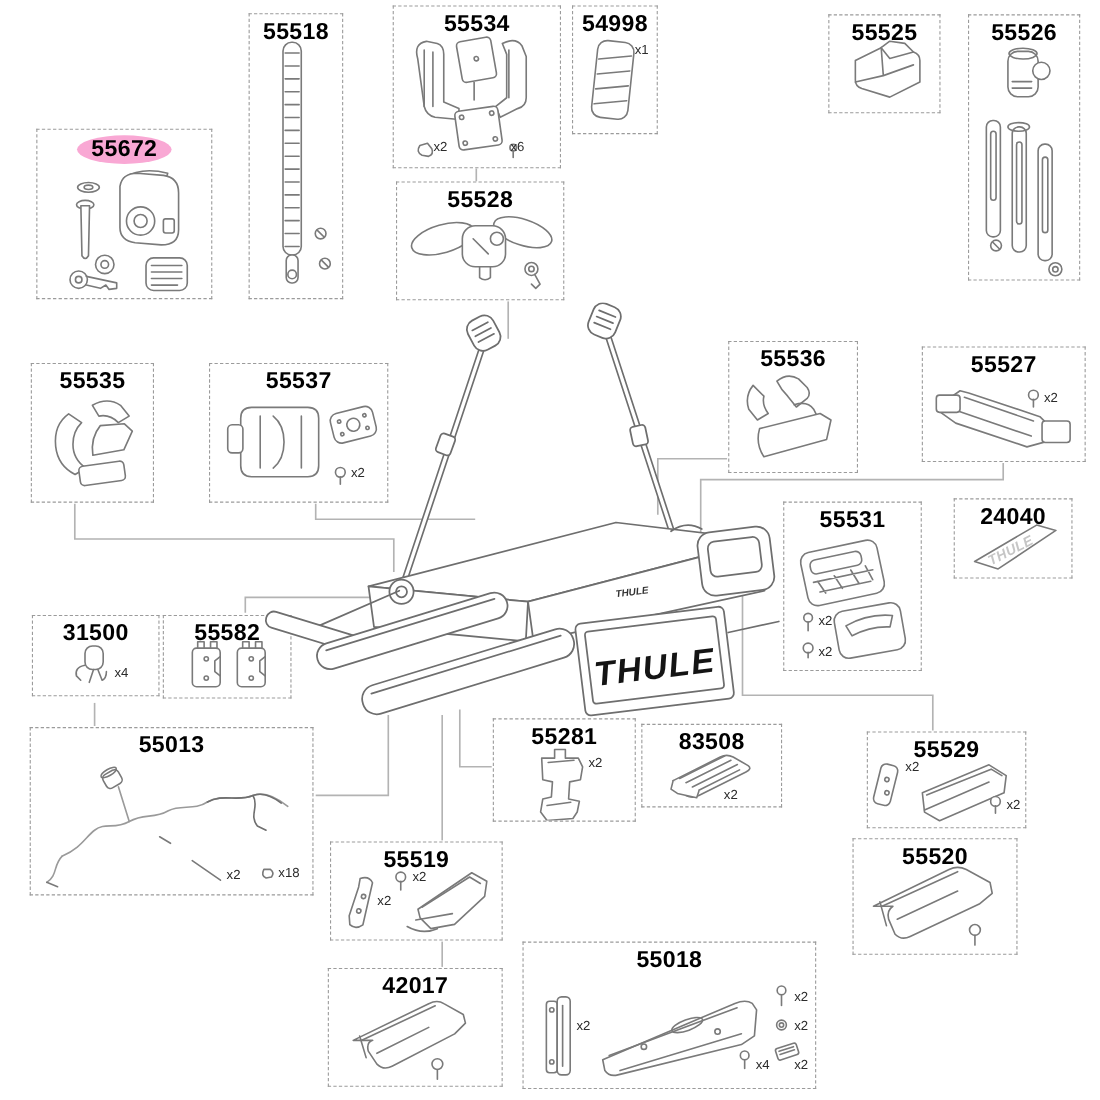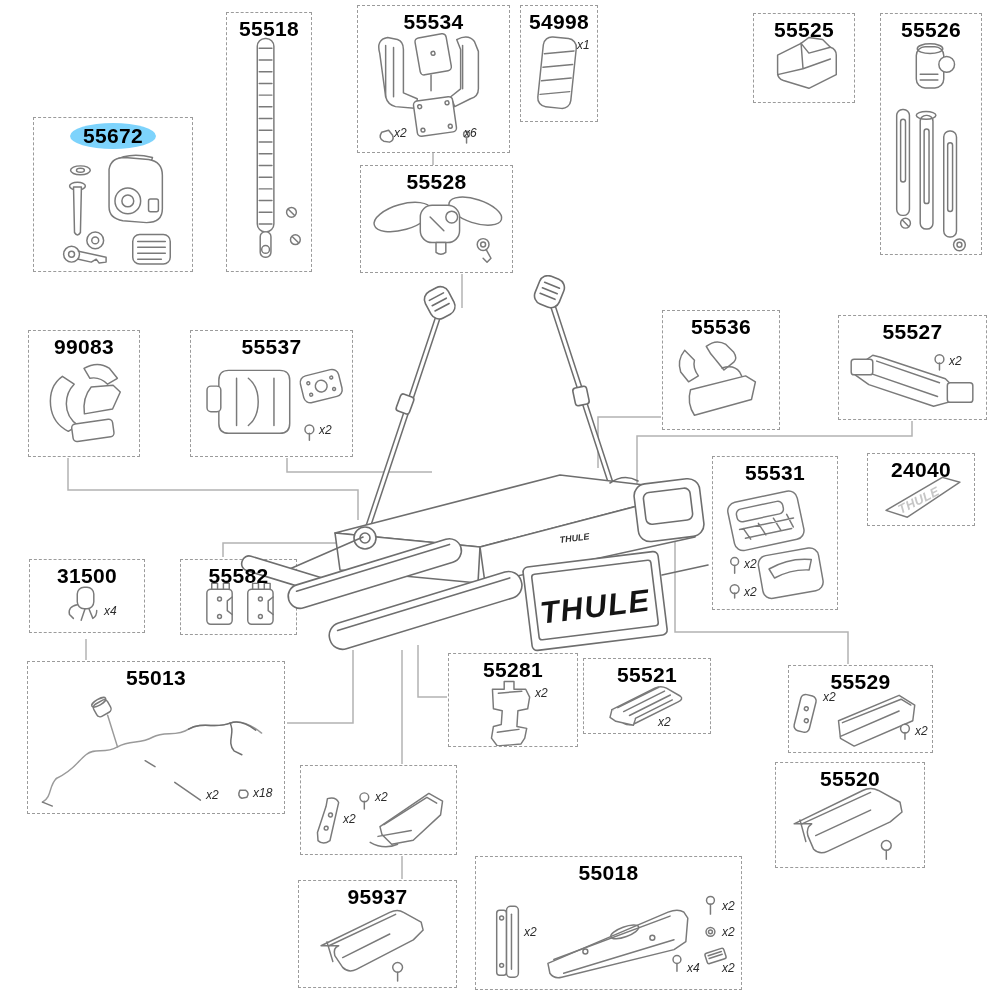--- a/index.html
+++ b/index.html
@@ -2,21 +2,21 @@
 <html><head>
 <meta charset="utf-8">
 <style>
   html,body{margin:0;padding:0;background:#fff}
   #canvas{position:relative;width:1000px;height:1000px;background:#fff;overflow:hidden;
           font-family:"Liberation Sans",sans-serif;}
   .pbox{position:absolute;border:1px dashed #9b9b9b;box-sizing:border-box;background:#fff}
   .plabel{position:absolute;left:0;right:0;top:3px;text-align:center;font-size:21px;font-weight:700;
           color:#000;letter-spacing:.3px;line-height:26px;z-index:3;pointer-events:none}
   .hl{display:inline-block;padding:0 13px;border-radius:50%;line-height:26px}
-  .ann{position:absolute;font-size:12px;font-style:italic;color:#2b2b2b;z-index:3;white-space:nowrap}
+  .ann{position:absolute;font-size:12px;color:#2b2b2b;z-index:3;white-space:nowrap}
   .art{position:absolute;left:0;top:0;width:100%;height:100%;z-index:1}
   .ln{stroke:#7a7a7a;stroke-width:1.5;fill:none;stroke-linecap:round;stroke-linejoin:round}
   .fl{fill:#fff}
   #connectors{position:absolute;left:0;top:0;z-index:0}
   #connectors polyline{fill:none;stroke:#b3b3b3;stroke-width:1.5}
   #mainart{position:absolute;left:230px;top:275px;z-index:1}
   .mln{stroke:#6e6e6e;stroke-width:1.6;fill:none;stroke-linecap:round;stroke-linejoin:round}
   .mfl{fill:#fff}
   .armln{stroke:#6e6e6e;stroke-width:6;fill:none;stroke-linecap:round}
   .armcore{stroke:#fff;stroke-width:3;fill:none;stroke-linecap:round}
@@ -124,21 +124,21 @@
           <circle class="ln fl" cx="38" cy="138" r="8"></circle>
           <circle class="ln" cx="38" cy="138" r="3"></circle>
           <path class="ln" d="M45,135 l28,6 v5 l-7,1 -3,-4 -5,3 -13,-3"></path>
         </g>
       <g>
           <rect class="ln fl" x="100" y="118" width="38" height="30" rx="7"></rect>
           <path class="ln" d="M105,125 h28 M105,131 h28 M105,137 h28 M105,143 h24"></path>
         </g>
     </svg>
     <div class="plabel" style="top:5px">
-      <span class="hl" id="hl-ellipse" style="background: #7dd3fc;">55672</span>
+      <span class="hl" id="hl-ellipse" style="background: #f9a8d4;">55672</span>
     </div>
   </div>
 
   <div class="pbox" style="left:226px;top:12px;width:86px;height:260px">
     <svg class="art" viewBox="0 0 86 260">
       <rect class="ln fl" x="31" y="24" width="17" height="198" rx="8"></rect>
       <path class="ln" d="M33,34 h13 M33,46 h13 M33,58 h13 M33,70 h13 M33,82 h13 M33,94 h13 M33,106 h13 M33,118 h13 M33,130 h13 M33,142 h13 M33,154 h13 M33,166 h13 M33,178 h13 M33,190 h13 M33,202 h13 M33,214 h13"></path>
       <rect class="ln fl" x="34" y="222" width="11" height="26" rx="5"></rect>
         <circle class="ln" cx="39.5" cy="240" r="4"></circle>
       <g>
@@ -247,21 +247,21 @@
     <div class="plabel">55526</div>
   </div>
 
   <div class="pbox" style="left:28px;top:330px;width:112px;height:127px">
     <svg class="art" viewBox="0 0 112 127">
       <path class="ln fl" d="M34,46 q-14,10 -12,30 q2,18 18,26 l10,-6 q-12,-8 -12,-22 q0,-12 8,-20 z"></path>
       <path class="ln fl" d="M56,38 q14,-8 26,0 l8,10 -10,6 q-8,-8 -18,-6 z"></path>
       <path class="ln fl" transform="rotate(6 74 70)" d="M62,58 l22,-4 8,6 -6,18 -28,8 q-4,-16 4,-28 z"></path>
       <rect class="ln fl" x="44" y="92" width="42" height="18" rx="4" transform="rotate(-8 65 101)"></rect>
     </svg>
-    <div class="plabel">99083</div>
+    <div class="plabel">55535</div>
   </div>
 
   <div class="pbox" style="left:190px;top:330px;width:163px;height:127px">
     <svg class="art" viewBox="0 0 163 127">
       <path class="ln fl" d="M38,40 h52 q10,0 10,10 v44 q0,10 -10,10 h-52 q-10,0 -10,-10 v-44 q0,-10 10,-10 z"></path>
       <path class="ln" d="M46,48 v48 M58,48 q10,8 10,24 t-10,24 M84,48 v48"></path>
       <rect class="ln fl" x="16" y="56" width="14" height="26" rx="4"></rect>
       <g transform="rotate(-14 132 56)">
           <rect class="ln fl" x="112" y="42" width="40" height="28" rx="7"></rect>
           <circle class="ln" cx="132" cy="56" r="6"></circle>
@@ -341,21 +341,21 @@
     <svg class="art" viewBox="0 0 116 74">
       <g>
         <rect class="ln fl" x="48" y="28" width="17" height="22" rx="7"></rect>
         <path class="ln" d="M48,46 q-10,2 -8,10 l4,4 M56,50 l-4,12 M60,50 l4,10 q4,-2 4,-8"></path>
       </g>
     </svg>
     <div class="plabel">31500</div>
     <div class="ann" style="left:74px;top:44px">x4</div>
   </div>
 
-  <div class="pbox" style="left:180px;top:559px;width:117px;height:76px">
+  <div class="pbox" style="left:148px;top:559px;width:117px;height:76px">
     <svg class="art" viewBox="0 0 117 76">
       <g>
         <rect class="ln fl" x="26" y="30" width="26" height="36" rx="4"></rect>
         <path class="ln" d="M31,30 v-6 h6 v6 M43,30 v-6 h6 v6"></path>
         <path class="ln" d="M52,38 l-5,4 v10 l5,4"></path>
         <circle class="ln" cx="39" cy="40" r="2"></circle>
           <circle class="ln" cx="39" cy="58" r="2"></circle>
       </g>
       <g>
         <rect class="ln fl" x="68" y="30" width="26" height="36" rx="4"></rect>
@@ -399,21 +399,21 @@
     <div class="plabel">55281</div>
     <div class="ann" style="left:86px;top:32px">x2</div>
   </div>
 
   <div class="pbox" style="left:583px;top:658px;width:128px;height:76px">
     <svg class="art" viewBox="0 0 128 76">
       <path class="ln fl" d="M28,52 L72,30 q6,-3 12,0 l14,8 q4,3 -2,6 L52,66 q-6,3 -12,0 z"></path>
       <path class="ln" d="M34,50 l42,-21 M40,54 l42,-21 M46,58 l42,-21 M52,61 l38,-19"></path>
       <path class="ln fl" d="M28,52 l-2,8 6,4 18,4 2,-6"></path>
     </svg>
-    <div class="plabel">55521</div>
+    <div class="plabel">83508</div>
     <div class="ann" style="left:74px;top:56px">x2</div>
   </div>
 
   <div class="pbox" style="left:788px;top:665px;width:145px;height:88px">
     <svg class="art" viewBox="0 0 145 88">
       <g transform="rotate(14 18 48)">
           <rect class="ln fl" x="8" y="30" width="16" height="38" rx="5"></rect>
           <circle class="ln" cx="16" cy="44" r="2"></circle>
           <circle class="ln" cx="19" cy="56" r="2"></circle>
         </g>
@@ -437,20 +437,21 @@
           <circle class="ln" cx="26" cy="64" r="2"></circle>
         </g>
       <g>
           <circle class="ln fl" cx="64" cy="32" r="4.5"></circle>
           <path class="ln" d="M64,36 v8"></path>
         </g>
       <path class="ln fl" d="M80,62 L130,28 l14,8 -2,14 -28,26 -22,4 -10,-10 z"></path>
       <path class="ln" d="M84,60 L128,32 l10,6 M78,72 l34,-6"></path>
       <path class="ln" d="M70,78 q14,8 28,2"></path>
     </svg>
+    <div class="plabel">55519</div>
     <div class="ann" style="left:74px;top:24px">x2</div>
     <div class="ann" style="left:42px;top:46px">x2</div>
   </div>
 
 
   <div class="pbox" style="left:775px;top:762px;width:150px;height:106px">
     <svg class="art" viewBox="0 0 150 106">
       <path class="ln fl" d="M18,62 L88,28 q8,-4 16,0 l22,12 2,10 -12,10 -64,30 q-8,4 -14,-2 l-6,-14 q-2,-8 4,-12 z"></path>
       <path class="ln" d="M26,62 L96,30 M40,74 l56,-26 M24,58 l6,22"></path>
       <g>
@@ -463,21 +464,21 @@
 
   <div class="pbox" style="left:298px;top:880px;width:159px;height:108px">
     <svg class="art" viewBox="0 0 159 108">
       <path class="ln fl" d="M22,66 L92,32 q8,-4 14,0 l18,10 2,8 -10,10 -58,30 q-8,4 -14,-2 l-8,-12 q-2,-8 4,-10 z"></path>
       <path class="ln" d="M30,66 L98,34 M44,78 l48,-24 M28,62 l6,20"></path>
       <g>
           <circle class="ln fl" cx="100" cy="88" r="5"></circle>
           <path class="ln" d="M100,93 v9"></path>
         </g>
     </svg>
-    <div class="plabel">95937</div>
+    <div class="plabel">42017</div>
   </div>
 
   <div class="pbox" style="left:475px;top:856px;width:267px;height:134px">
     <svg class="art" viewBox="0 0 267 134">
       <g>
         <rect class="ln fl" x="20" y="54" width="10" height="66" rx="3"></rect>
         <rect class="ln fl" x="30" y="50" width="12" height="72" rx="4"></rect>
         <path class="ln" d="M35,58 v56"></path>
         <circle class="ln" cx="25" cy="62" r="2"></circle>
           <circle class="ln" cx="25" cy="110" r="2"></circle>

